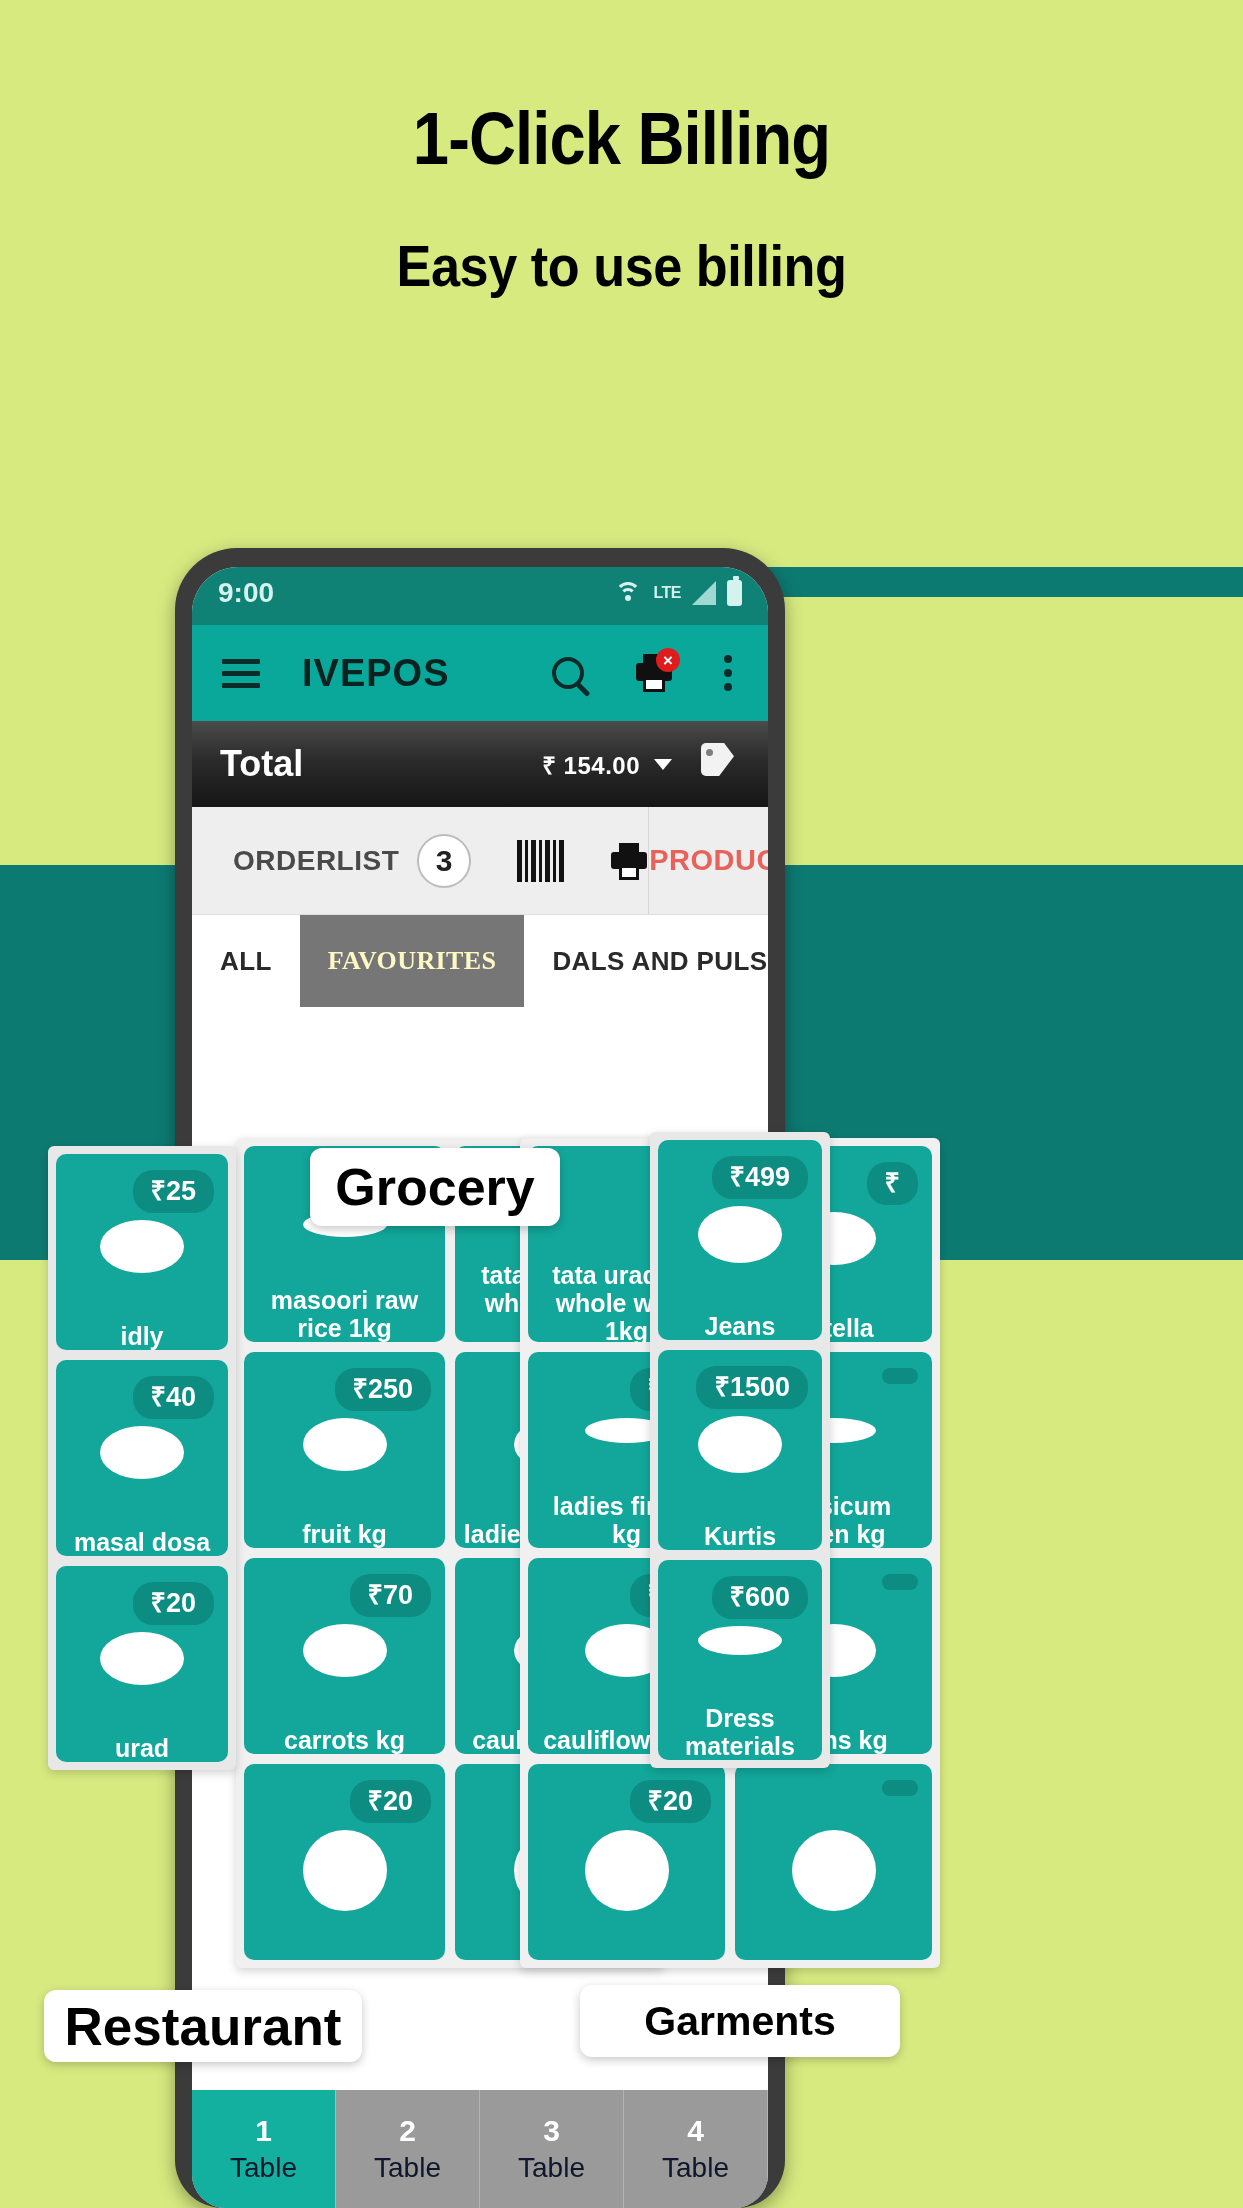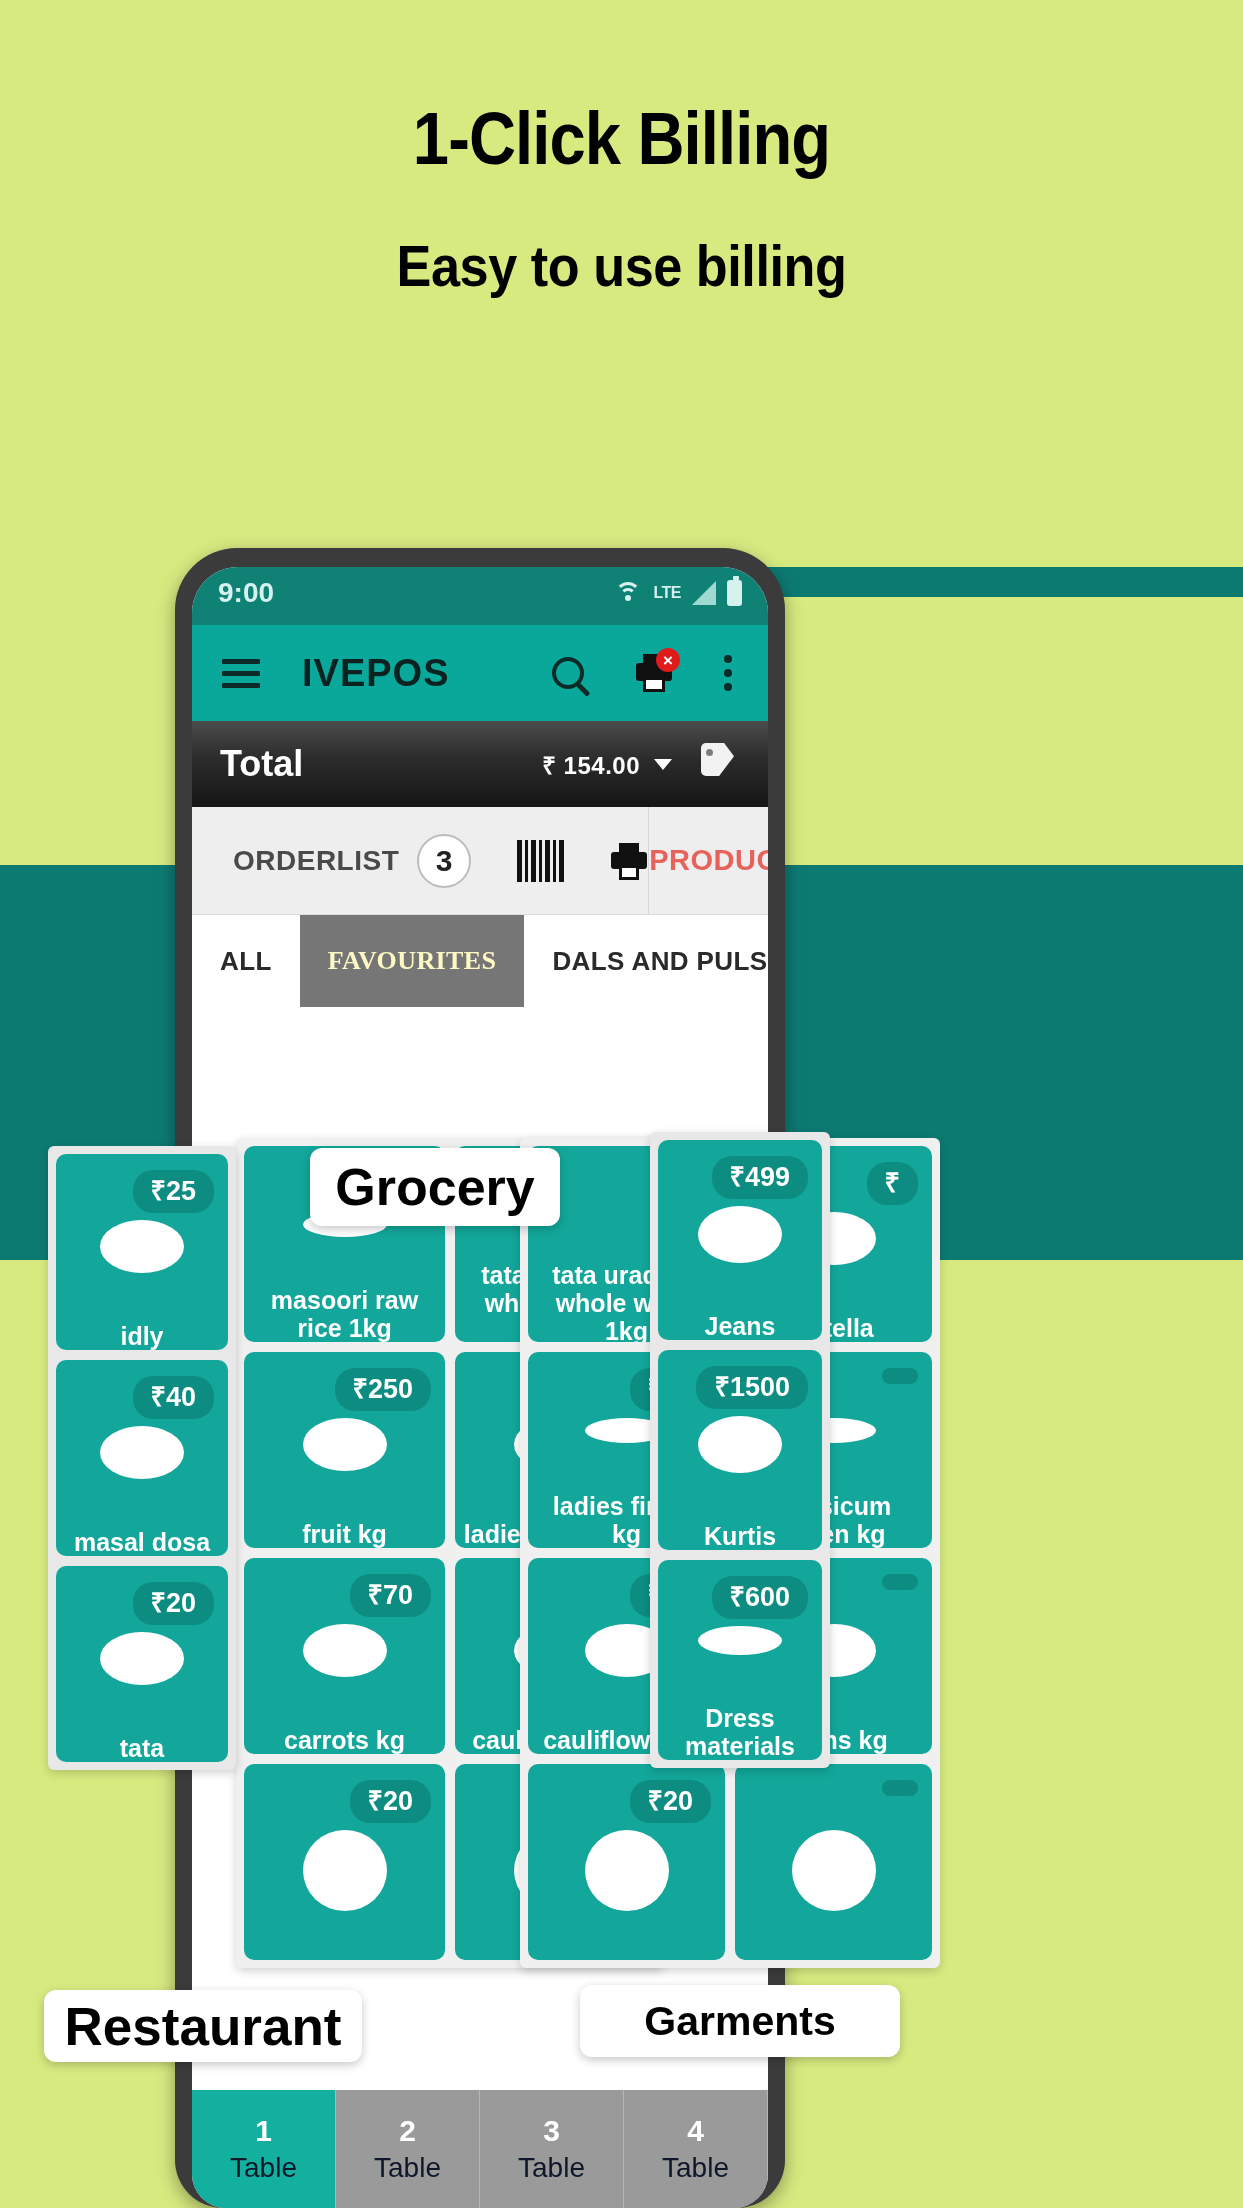--- a/index.html
+++ b/index.html
@@ -462,19 +462,19 @@
     <span class="cname">idly</span>
   </div>
   <div class="card">
     <span class="price">₹40</span>
     <span class="thumb"><span class="img img-dosa"></span></span>
     <span class="cname">masal dosa</span>
   </div>
   <div class="card">
     <span class="price">₹20</span>
     <span class="thumb"><span class="img img-vada"></span></span>
-    <span class="cname">tata</span>
+    <span class="cname">urad</span>
   </div>
 </div>
 
 <div class="callout callout-grocery">Grocery</div>
 <div class="callout callout-restaurant">Restaurant</div>
 <div class="callout callout-garments">Garments</div>
 
 </body></html>

